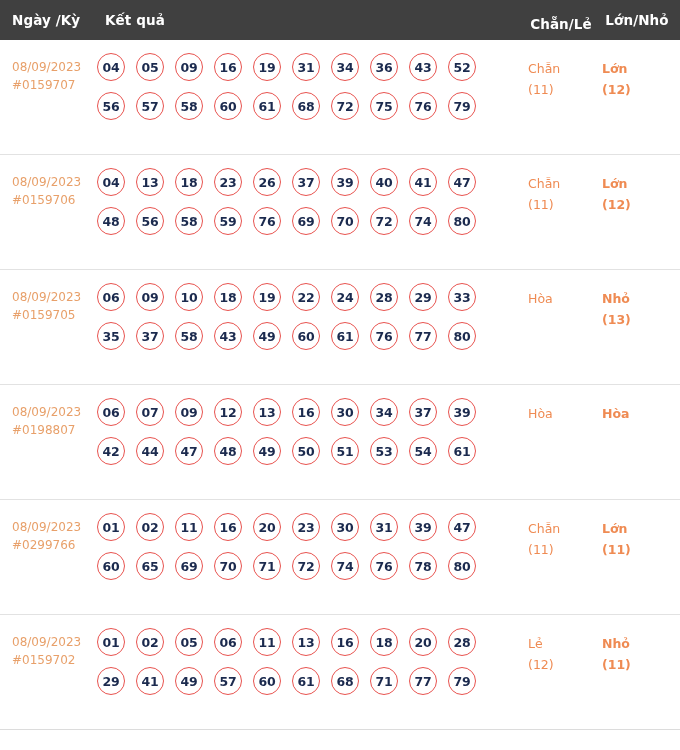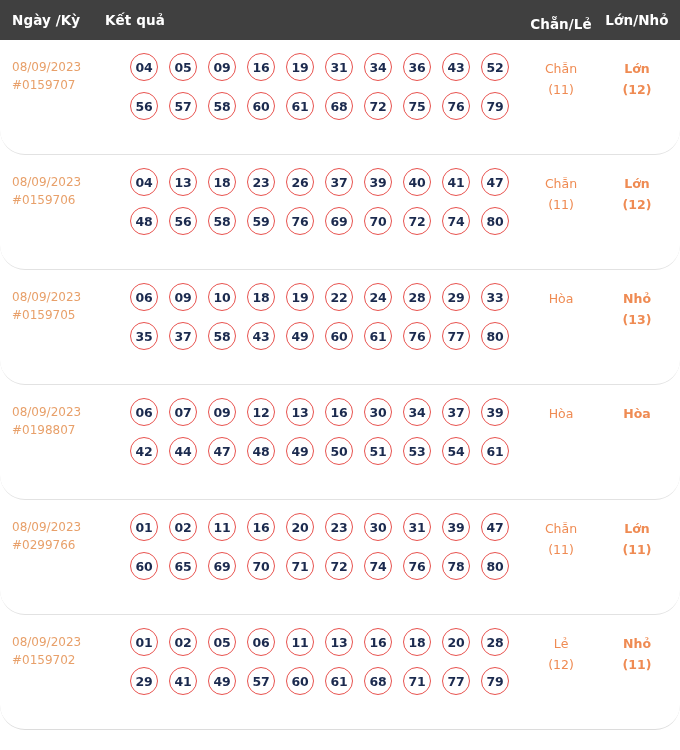--- a/index.html
+++ b/index.html
@@ -38,21 +38,20 @@
   .th-result { position: absolute; left: 105px; }
   .th-oe     { position: absolute; left: 528px; width: 66px; text-align: center; margin-top: 8px; }
   .th-bs     { position: absolute; left: 602px; width: 70px; text-align: center; }
 
   
   .row {
     position: relative;
     height: 115px;
     border-bottom: 1px solid #e2e2e2;
     background: #ffffff;
-    border-radius: 25px;
   }
   .row:last-child { border-bottom: 1px solid #dcdcdc; }
 
   
   .date-cell {
     position: absolute;
     left: 12px;
     top: 18px;
     width: 86px;
     color: #e8a06a;
@@ -61,21 +60,20 @@
     white-space: nowrap;
   }
   .date-cell .kyso { display: block; }
 
   
   .balls {
     position: absolute;
     left: 97px;
     top: 13px;
     width: 400px;
-    margin-left: 33px;
   }
   .ball-line {
     display: flex;
     gap: 11px;
     margin-bottom: 11px;
   }
   .ball {
     width: 28px;
     height: 28px;
     min-width: 28px;
@@ -91,21 +89,21 @@
     letter-spacing: -0.2px;
   }
 
   
   .verdict {
     position: absolute;
     top: 18px;
     color: #ef8b53;
     font-size: 12.5px;
     line-height: 21px;
-    text-align: center;
+    text-align: left;
   }
   .verdict .cnt { display: block; }
   .v-oe { left: 528px; width: 66px; }
   .v-bs { left: 602px; width: 70px; font-weight: bold; }
 </style>
 </head>
 <body>
 
 <div id="lottery-table">
 

